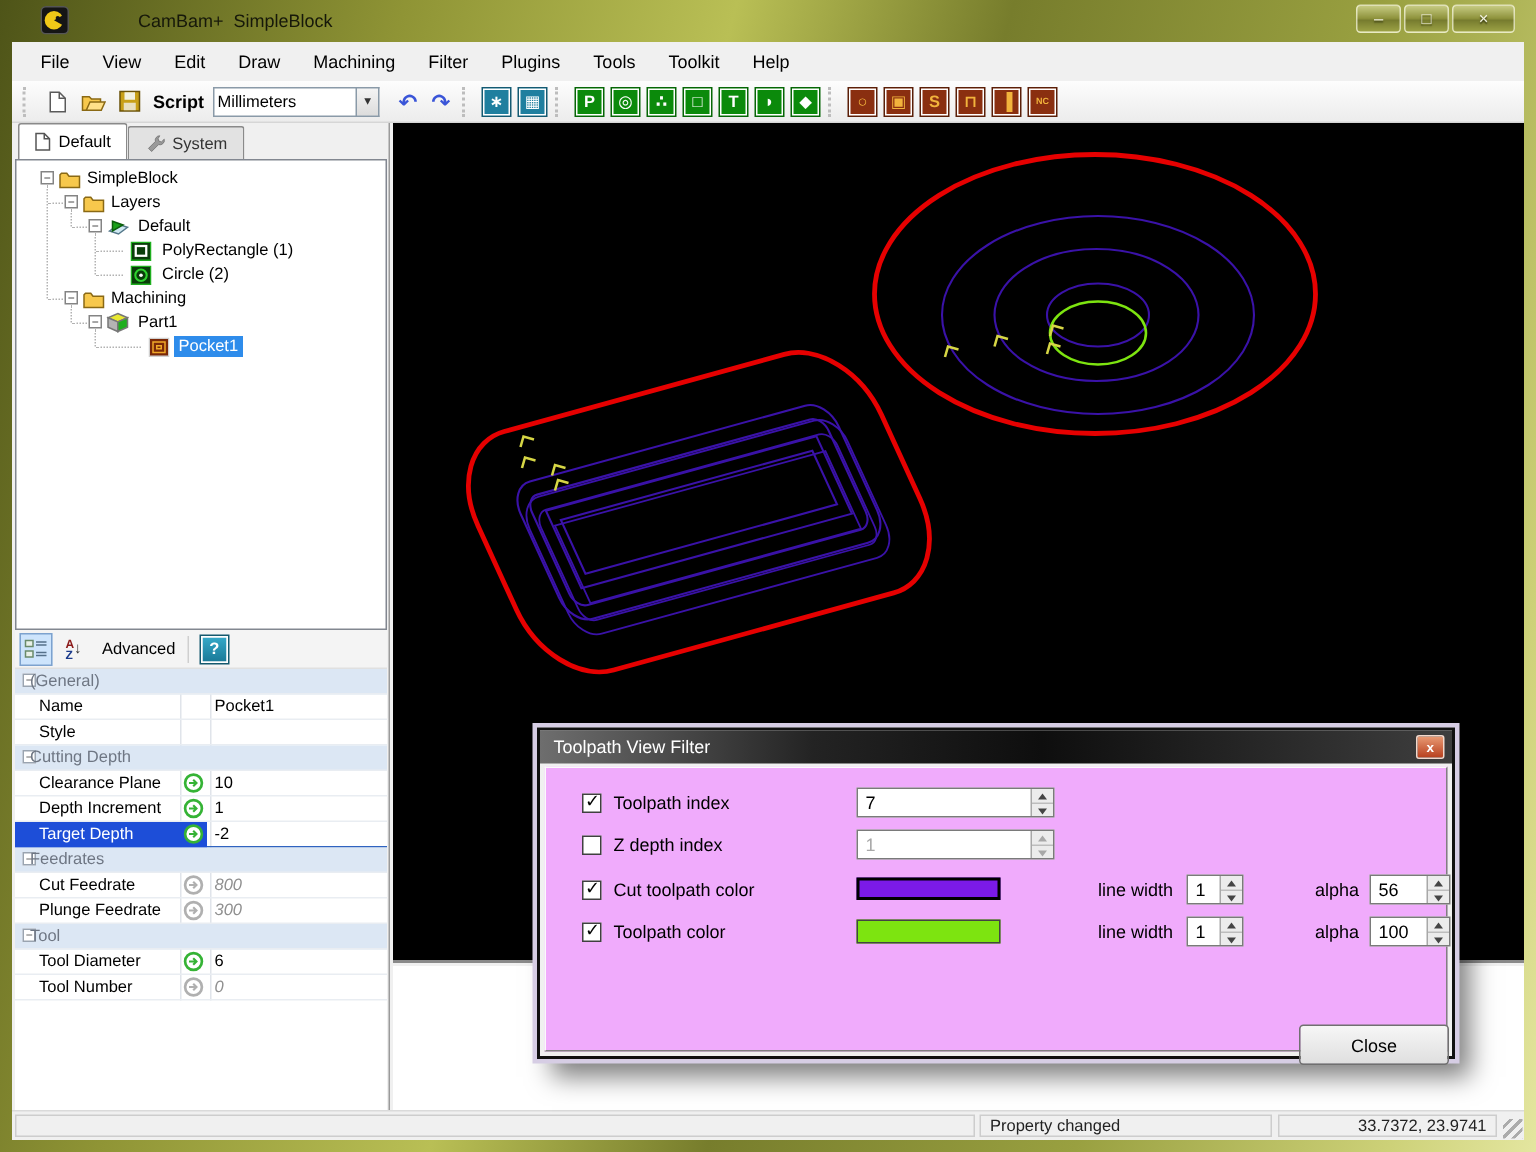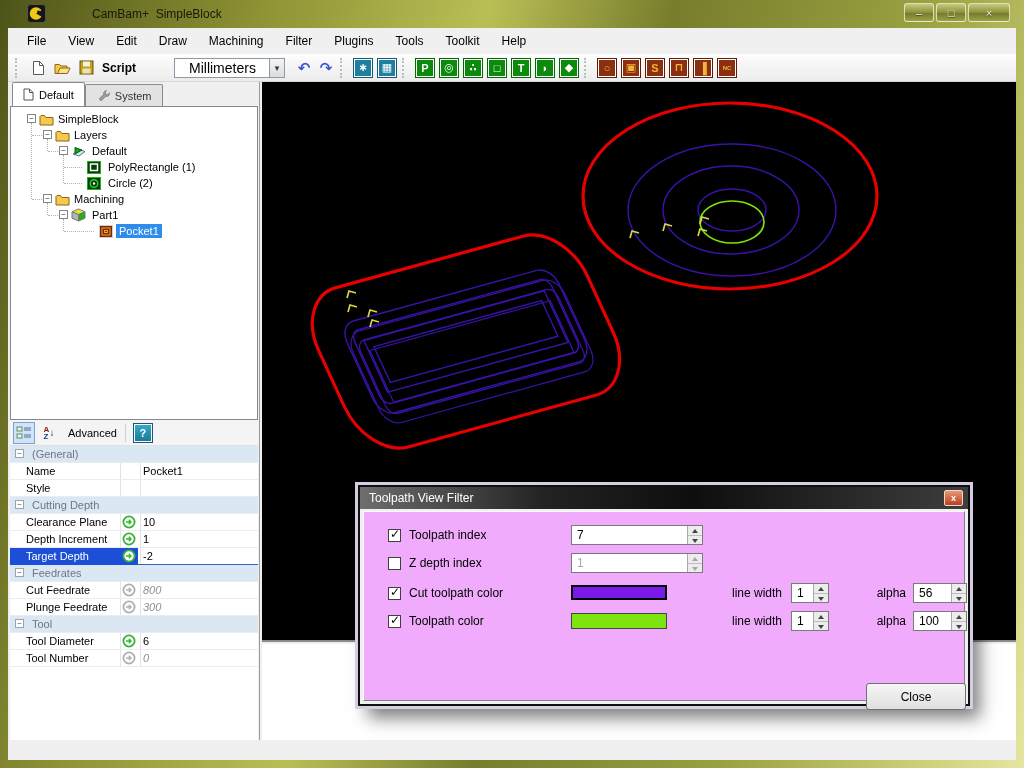--- a/index.html
+++ b/index.html
@@ -24,22 +24,22 @@
   .menubar { position:absolute; left:0; top:0; width:100%; height:26px; display:flex; align-items:center;
     background:#f0f0f0; padding-left:8px; }
   .menu-item { padding:4px 11px; font-size:12px; color:#000; }
 
   .toolbar { position:absolute; left:0; top:26px; width:100%; height:28px;
     background:linear-gradient(#fdfdfd,#ececec); border-bottom:1px solid #d6d6d6;
     display:flex; align-items:center; padding-left:4px; }
   .grip { width:6px; height:20px; border-left:2px dotted #bdbdbd; margin:0 5px 0 3px; }
   .tbtn { width:24px; height:24px; display:flex; align-items:center; justify-content:center; }
   .units-label { font-weight:bold; font-size:12px; margin:0 6px 0 4px; color:#000; }
-  .units-combo { width:96px; height:20px; background:#fff; border:1px solid #8a9aa8; font-size:14px;
-    display:flex; align-items:center; padding-left:14px; color:#000;margin-left:32px; }
+  .units-combo { width:96px; height:20px; background:#fff; border:1px solid #8a9aa8; font-size:11px;
+    display:flex; align-items:center; padding-left:2px; color:#000; }
   .units-drop { width:15px; height:20px; background:linear-gradient(#f4f4f4,#dcdcdc); border:1px solid #8a9aa8;
     border-left:none; font-size:9px; display:flex; align-items:center; justify-content:center; color:#333; }
   .arrowbtn { font-size:15px; color:#3a55d8; width:22px; text-align:center; font-weight:bold; }
   .sq-icon { width:18px; height:18px; margin:0 3px; display:flex; align-items:center; justify-content:center;
     color:#fff; font-size:11px; font-weight:bold; border:1px solid #fff; }
   .sq-teal  { background:#1f7f9f; box-shadow:0 0 0 1px #145a72; }
   .sq-green { background:#0b8a0b; box-shadow:0 0 0 1px #066606; }
   .sq-brown { background:#8a2f10; box-shadow:0 0 0 1px #5a1f08; color:#f2b33c; }
   .sq-brown.tiny { font-size:6px; letter-spacing:0; }
 
@@ -73,21 +73,21 @@
   .psep { width:1px; height:18px; background:#cfcfcf; }
   .helpbtn { width:18px; height:18px; margin-left:8px; background:linear-gradient(#35a8c8,#1a7a98);
     border:1px solid #fff; box-shadow:0 0 0 1px #14596e; color:#fff; font-weight:bold; font-size:11px;
     display:flex; align-items:center; justify-content:center; }
   .pgrid { position:absolute; left:2px; top:364px; width:248px; height:294px; background:#fff; font-size:11px; }
   .pv-line { position:absolute; top:0; height:221px; width:1px; background:#e0e4ea; z-index:1; }
   .prow { position:absolute; left:0; width:248px; height:17px; border-bottom:1px solid #e9edf2; z-index:2; }
   .prow.cat { background:#dce7f4; color:#6e7683; }
   .pexp { position:absolute; left:5px; top:3px; width:9px; height:9px; border:1px solid #9aa4b0;
     background:#fff; font-size:8px; line-height:7px; text-align:center; color:#555; }
-  .pcat-label { position:absolute; left:22px; top:2px; }
+  .pcat-label { position:absolute; left:10px; top:2px; }
   .plabel { position:absolute; left:0; top:0; width:110px; height:17px; padding:2px 0 0 16px; color:#000; }
   .picon { position:absolute; left:112px; top:1px; width:14px; height:14px; }
   .pvalue { position:absolute; left:133px; top:2px; color:#000; }
   .pvalue.def { color:#8f8f8f; font-style:italic; }
   .prow.selected .plabel { background:#1d4ed8; color:#fff; width:128px; }
   .prow.selected { border-bottom-color:#2f63c0; }
 
   
   .canvas { position:absolute; left:254px; top:54px; width:754px; height:560px; background:#000;
     border-bottom:2px solid #8a8a8a; }
@@ -483,20 +483,26 @@
         <path d="M436 154 L438 147 L445 149"></path>
         <path d="M85 216 L87 209 L94 211"></path>
         <path d="M86 230 L88 223 L95 225"></path>
         <path d="M106 235 L108 228 L115 230"></path>
         <path d="M108 245 L110 238 L117 240"></path>
       </g>
     </svg>
   </div>
   <div class="canvas-below"></div>
 
+  <div class="statusbar">
+    <span class="sseg" style="left:2px;width:640px"></span>
+    <span class="sseg" style="left:645px;width:195px">Property changed</span>
+    <span class="sseg" style="left:844px;width:146px;justify-content:flex-end">33.7372, 23.9741</span>
+    <span class="sgrip"></span>
+  </div>
 </div>
 
 <div class="dialog">
   <div class="dlg-title">
     <span>Toolpath View Filter</span>
     <span class="dlg-close">x</span>
   </div>
   <div class="dlg-body">
 
     <span class="cbx checked" style="left:24px;top:17px"></span>

